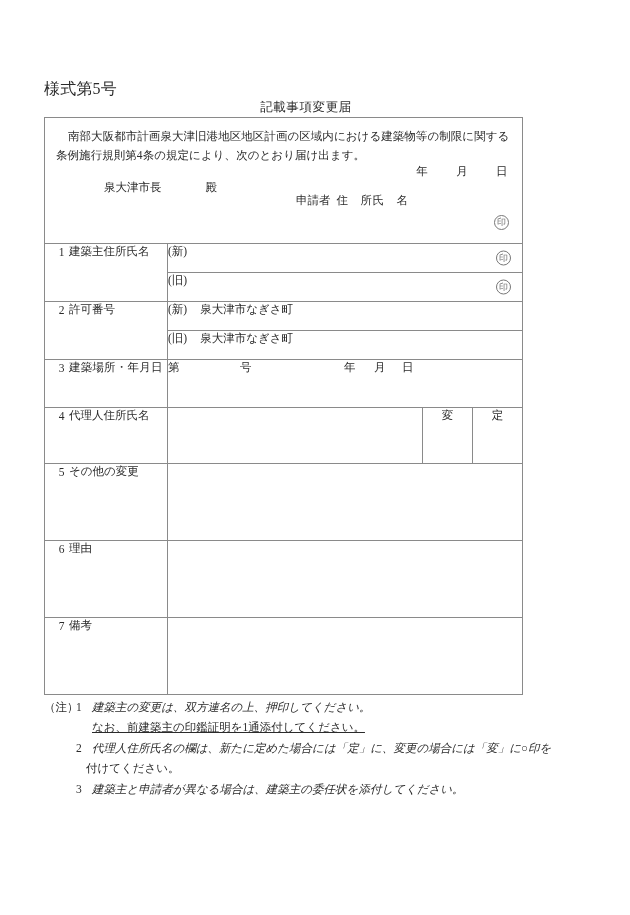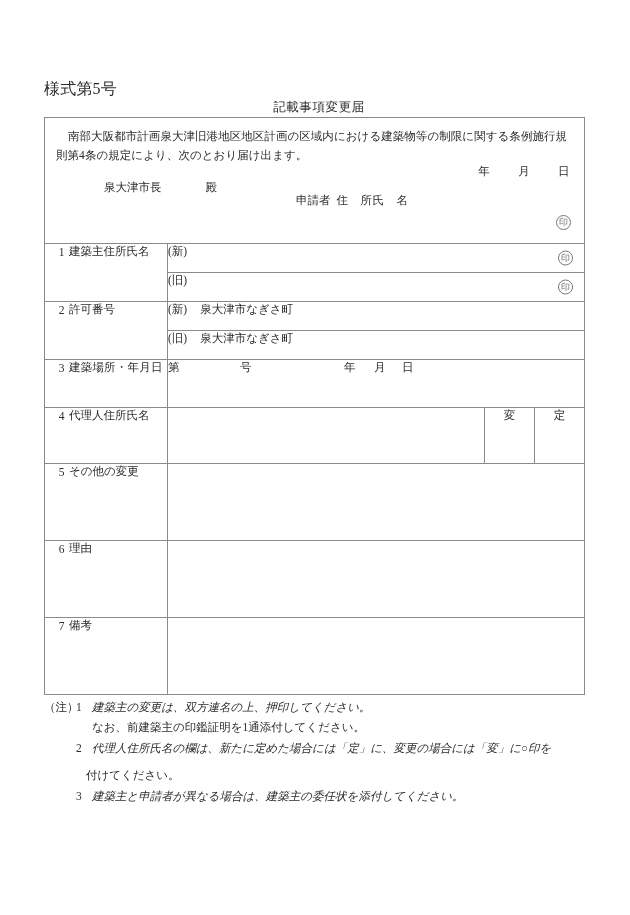--- a/index.html
+++ b/index.html
@@ -27,35 +27,35 @@
   .form-code {
     position: absolute;
     left: 44px;
     top: 79px;
     font-size: 16px;
     letter-spacing: 0.2px;
     white-space: nowrap;
   }
   .doc-title {
     position: absolute;
-    left: 17px;
+    left: 4px;
     top: 99px;
     width: 552px;
     text-align: center;
     font-size: 12.5px;
     letter-spacing: 0.6px;
   }
   .doc-title .inner { padding-left: 52px; }
 
   
   .form-table {
     position: absolute;
     left: 44px;
     top: 117px;
-    width: 541px;
+    width: 479px;
     border-collapse: collapse;
     table-layout: fixed;
     padding-left: 24px;
   }
   .form-table td {
     border: 1px solid #8a8a8a;
     padding: 0;
     vertical-align: top;
     font-size: 11.5px;
   }
@@ -188,22 +188,22 @@
     left: 44px;
     top: 697px;
     width: 560px;
     font-size: 11.5px;
     line-height: 1.78;
   }
   .note-row { display: flex; white-space: nowrap; }
   .note-head { width: 32px; flex: none; }
   .note-num  { width: 16px; flex: none; }
   .note-body { flex: 1; font-style: italic; }
-  .note-cont { padding-left: 48px; }
-  .note-cont2 { padding-left: 42px; margin-top: 7px; }
+  .note-cont { padding-left: 48px; text-decoration: underline; }
+  .note-cont2 { padding-left: 42px; }
 </style>
 </head>
 <body>
 
 <div class="page">
 
   <div class="form-code">様式第5号</div>
 
   <div class="doc-title">
     <span class="inner">記載事項変更届</span>

